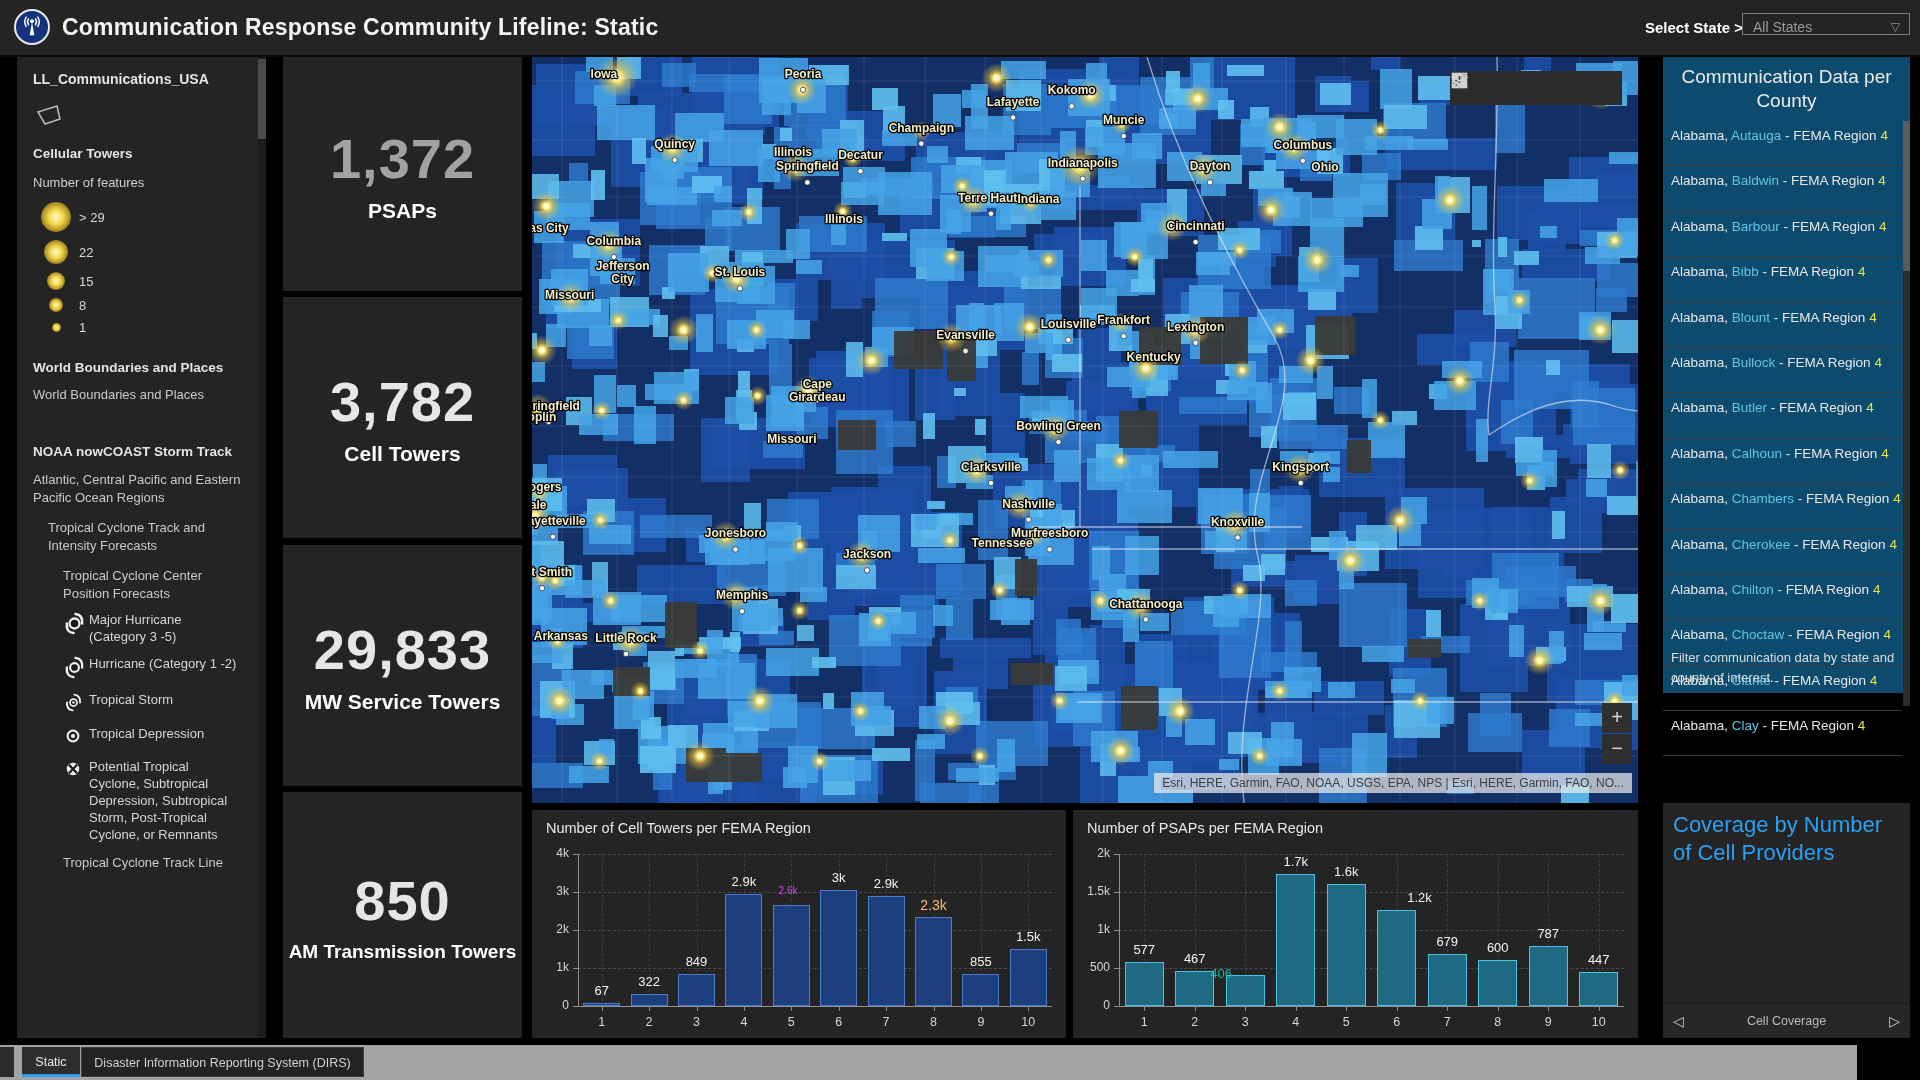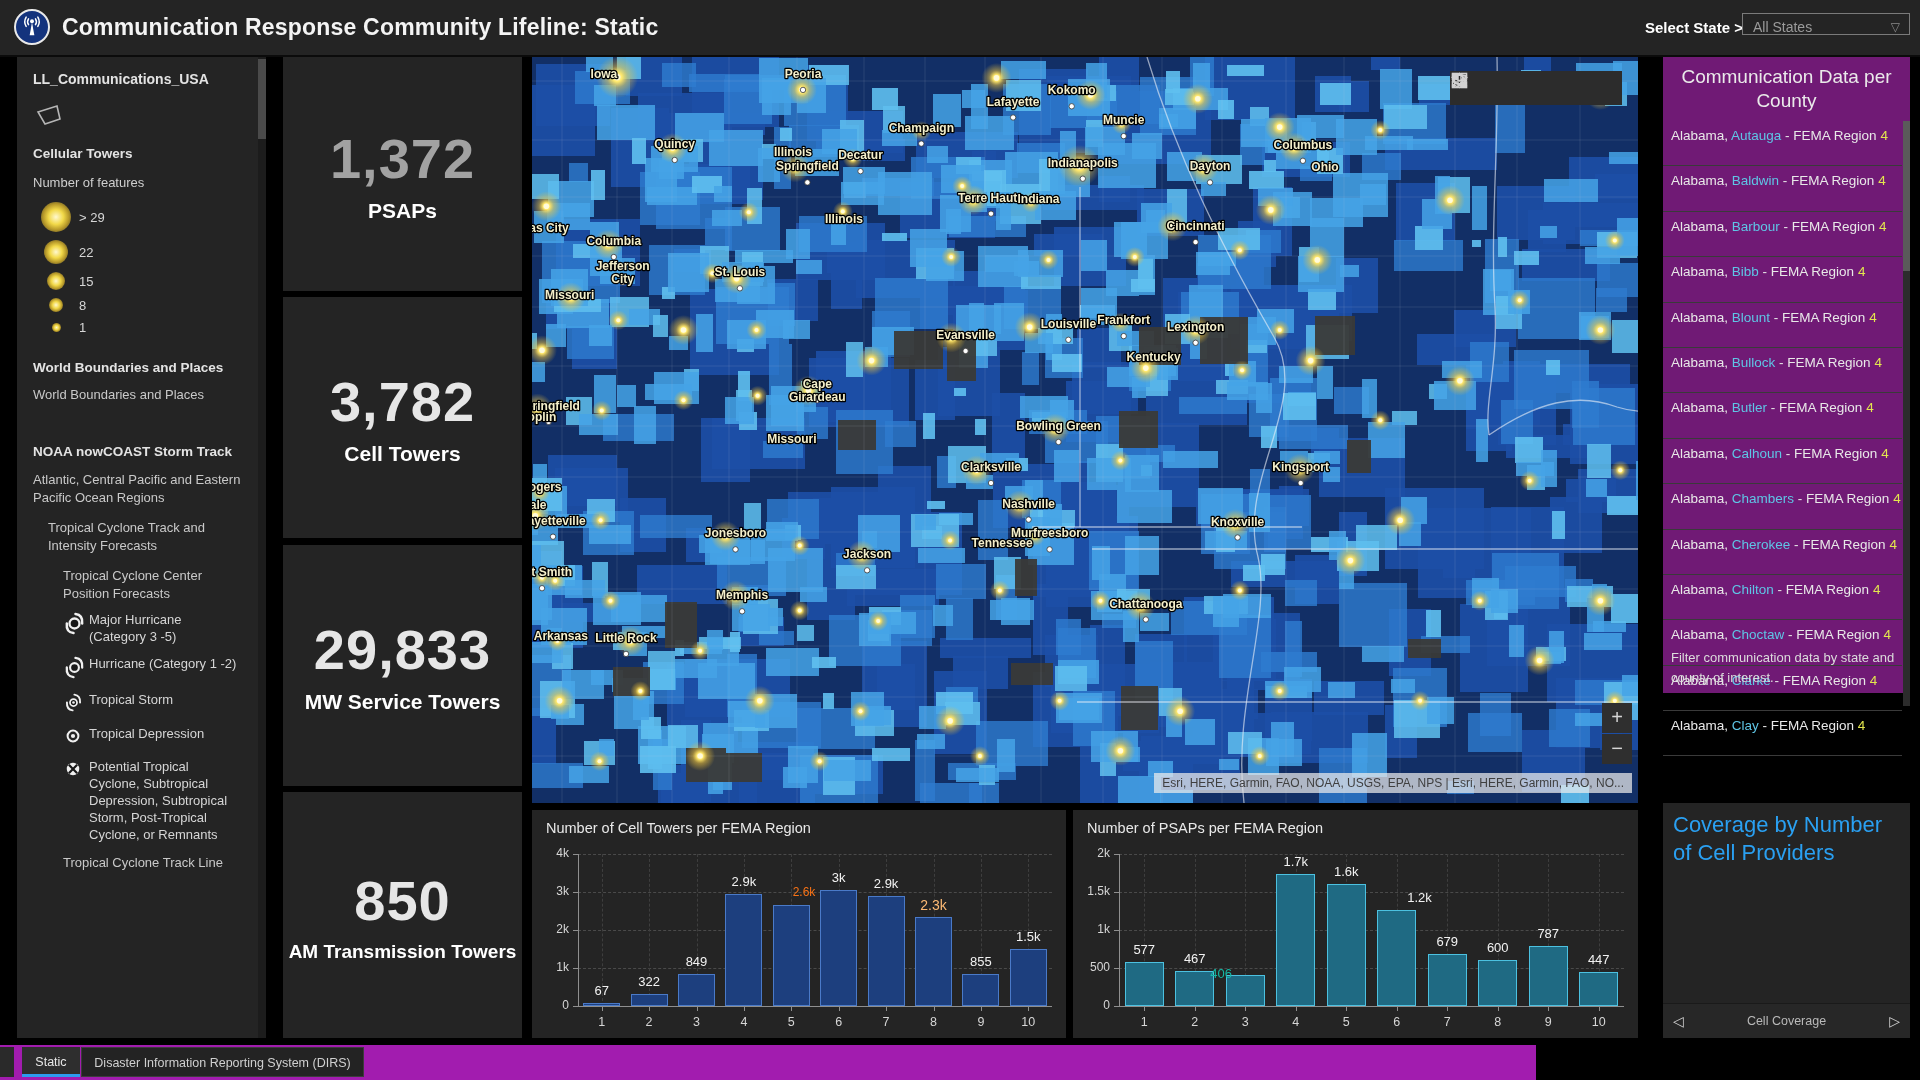--- a/index.html
+++ b/index.html
@@ -32,41 +32,41 @@
   #map svg{position:absolute;left:0;top:0;}
   #map-toolbar{position:absolute;top:14px;right:16px;height:34px;background:#2c2c2c;display:flex;align-items:center;padding:0 6px;}
   .tb-btn{width:32px;height:34px;display:flex;align-items:center;justify-content:center;cursor:pointer;}
   #zoomctl{position:absolute;right:6px;bottom:38px;width:30px;}
   .zbtn{width:30px;height:30px;background:#2f2f2f;color:#d6d6d6;font-size:20px;text-align:center;line-height:29px;margin-bottom:1px;cursor:pointer;}
   #attrib{position:absolute;right:6px;bottom:10px;height:20px;line-height:20px;background:rgba(235,235,235,.72);color:#3f3f3f;font-size:12px;padding:0 8px;white-space:nowrap;}
   
   .chart-panel{position:absolute;top:810px;height:228px;background:#242424;}
   .chart-title{position:absolute;left:14px;top:10px;font-size:14.5px;color:#e9e9e9;}
   
-  #county-panel{position:absolute;left:1663px;top:57px;width:247px;height:636px;background:#701a75;}
+  #county-panel{position:absolute;left:1663px;top:57px;width:247px;height:636px;background:#0c4a6e;}
   #county-title{padding-top:8px;text-align:center;font-size:19px;line-height:1.25;color:#eaeaea;}
   #county-list{position:absolute;left:0;top:64px;right:8px;}
   .county-row{height:45.4px;box-sizing:border-box;border-bottom:1px solid #3a3a3a;padding:7px 0 0 8px;font-size:13.5px;color:#e8e8e8;}
   .county-name{color:#5fc6e6;}
   .region-num{color:#e3e64e;}
   #county-footer{position:absolute;left:8px;right:10px;bottom:6px;font-size:13px;line-height:1.5;color:#dcdcdc;}
   #cl-track{position:absolute;right:0;top:64px;width:7px;height:585px;background:#2c2c2c;}
   #cl-thumb{position:absolute;right:0;top:64px;width:7px;height:150px;background:#5a5a5a;}
   
   #coverage{position:absolute;left:1663px;top:803px;width:247px;height:235px;background:#242424;}
   #cov-title{padding:8px 10px 0 10px;font-size:22px;line-height:1.25;color:#2aa0f2;}
   #cov-legend{position:absolute;left:8px;right:6px;top:88px;}
   .cov-item{font-size:12.5px;color:#ececec;line-height:1.45;margin-bottom:14px;}
   .cov-item .sq{display:inline-block;width:20px;height:20px;vertical-align:-5px;margin:0 28px 0 4px;}
   #cov-pager{position:absolute;left:0;right:0;bottom:0;height:34px;background:#272727;border-top:1px solid #1a1a1a;}
   #cov-pager .pl{position:absolute;left:10px;top:0;line-height:34px;color:#cfcfcf;font-size:14px;cursor:pointer;}
   #cov-pager .pr{position:absolute;right:10px;top:0;line-height:34px;color:#cfcfcf;font-size:14px;cursor:pointer;}
   #cov-pager .pc{text-align:center;line-height:34px;color:#b9b9b9;font-size:12.5px;}
   
-  #tabbar{position:absolute;left:0;top:1045px;width:1536px;height:35px;background:#a21caf;}
+  #tabbar{position:absolute;left:0;top:1045px;width:1857px;height:35px;background:#a3a3a3;}
   #tab-handle{position:absolute;left:0;top:2px;width:14px;height:30px;background:#2a2a2a;}
   .tab{position:absolute;top:2px;height:30px;line-height:30px;text-align:center;font-size:12.5px;box-sizing:border-box;cursor:pointer;}
   #tab1{left:22px;width:58px;background:#2e2e2e;color:#e8e8e8;border-bottom:3px solid #2D9BF0;}
   #tab2{left:81px;width:283px;background:#232323;color:#d0d0d0;border:1px solid #3c3c3c;}
 </style>
 </head>
 <body>
 
 <div id="header">
   <div id="logo">
@@ -1626,21 +1626,21 @@
     <div style="position:absolute;left:129.5px;top:143.738px;width:70px;text-align:center;font-size:13px;color:#f2f2f2;">849</div>
     <div style="position:absolute;left:144.5px;top:205px;width:40px;text-align:center;font-size:12.5px;color:#d6d6d6;">3</div>
     <div style="position:absolute;left:164.5px;top:196px;width:1px;height:5px;background:#8f8f8f;"></div>
     <div style="position:absolute;left:211.9px;top:44px;height:152px;border-left:1px dashed #3e3e3e;"></div>
     <div style="position:absolute;left:193.41400000000002px;top:83.89999999999999px;width:36.972px;height:112.10000000000001px;background:#1d3f7e;border:1.5px solid #4a7ac8;box-sizing:border-box;"></div>
     <div style="position:absolute;left:176.9px;top:63.89999999999999px;width:70px;text-align:center;font-size:13px;color:#f2f2f2;">2.9k</div>
     <div style="position:absolute;left:191.9px;top:205px;width:40px;text-align:center;font-size:12.5px;color:#d6d6d6;">4</div>
     <div style="position:absolute;left:211.9px;top:196px;width:1px;height:5px;background:#8f8f8f;"></div>
     <div style="position:absolute;left:259.29999999999995px;top:44px;height:152px;border-left:1px dashed #3e3e3e;"></div>
     <div style="position:absolute;left:240.81399999999996px;top:95.3px;width:36.972px;height:100.7px;background:#1d3f7e;border:1.5px solid #4a7ac8;box-sizing:border-box;"></div>
-    <div style="position:absolute;left:237px;top:75.3px;width:70px;text-align:center;font-size:12px;color:#f97316;">2.6k</div>
+    <div style="position:absolute;left:221px;top:75.3px;width:70px;text-align:center;font-size:10px;color:#d946ef;">2.6k</div>
     <div style="position:absolute;left:239.29999999999995px;top:205px;width:40px;text-align:center;font-size:12.5px;color:#d6d6d6;">5</div>
     <div style="position:absolute;left:259.29999999999995px;top:196px;width:1px;height:5px;background:#8f8f8f;"></div>
     <div style="position:absolute;left:306.7px;top:44px;height:152px;border-left:1px dashed #3e3e3e;"></div>
     <div style="position:absolute;left:288.214px;top:80.10000000000001px;width:36.972px;height:115.89999999999999px;background:#1d3f7e;border:1.5px solid #4a7ac8;box-sizing:border-box;"></div>
     <div style="position:absolute;left:271.7px;top:60.10000000000001px;width:70px;text-align:center;font-size:13px;color:#f2f2f2;">3k</div>
     <div style="position:absolute;left:286.7px;top:205px;width:40px;text-align:center;font-size:12.5px;color:#d6d6d6;">6</div>
     <div style="position:absolute;left:306.7px;top:196px;width:1px;height:5px;background:#8f8f8f;"></div>
     <div style="position:absolute;left:354.09999999999997px;top:44px;height:152px;border-left:1px dashed #3e3e3e;"></div>
     <div style="position:absolute;left:335.614px;top:85.8px;width:36.972px;height:110.2px;background:#1d3f7e;border:1.5px solid #4a7ac8;box-sizing:border-box;"></div>
     <div style="position:absolute;left:319.09999999999997px;top:65.8px;width:70px;text-align:center;font-size:13px;color:#f2f2f2;">2.9k</div>

